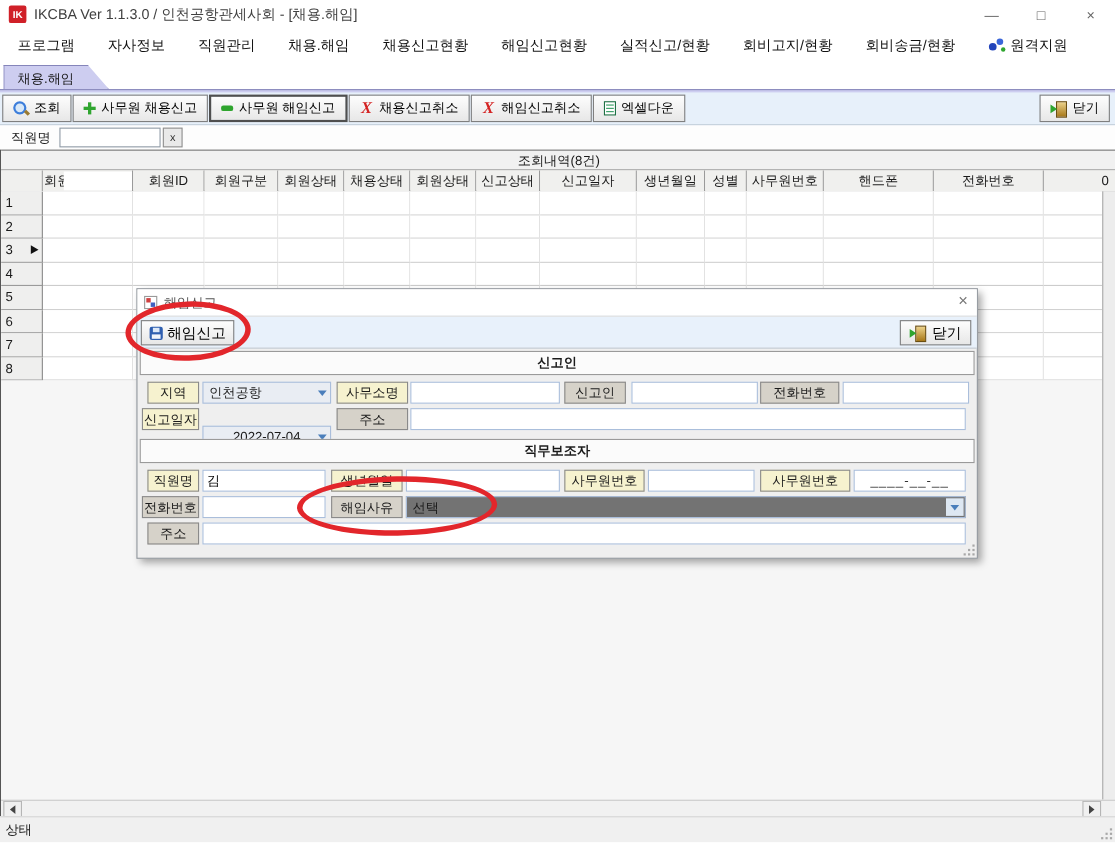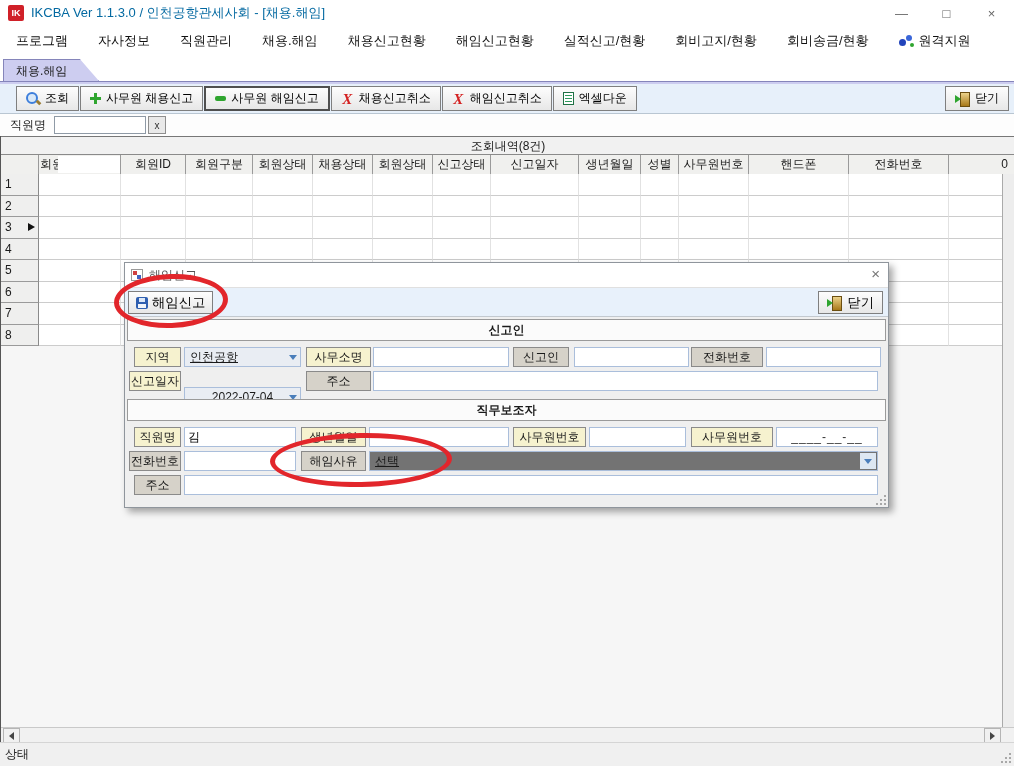--- a/index.html
+++ b/index.html
@@ -3,33 +3,33 @@
 <meta charset="utf-8">
 <style>
   * { margin:0; padding:0; box-sizing:border-box; }
   html,body { width:1014px; height:766px; }
   body { font-family:"Liberation Sans","DejaVu Sans",sans-serif; font-size:12px; color:#1a1a1a; background:#fff; }
   #app { position:relative; width:1014px; height:766px; overflow:hidden; background:#fff; }
 
   
   .titlebar { position:absolute; left:0; top:0; width:1014px; height:26px; background:#fff; display:flex; align-items:center; padding-left:8px; }
   .app-logo { width:16px; height:16px; background:#d02028; color:#fff; font-weight:bold; font-size:9px; display:flex; align-items:center; justify-content:center; border-radius:2px; margin-right:7px; }
-  .title-text { color:#0369a1; font-size:13px;text-align:right; }
+  .title-text { color:#404040; font-size:13px;text-align:right; }
   .win-controls { position:absolute; right:0; top:0; height:26px; display:flex; }
   .win-ctl { width:45px; height:26px; display:flex; align-items:center; justify-content:center; color:#666; font-size:13px; cursor:default; }
 
   .menubar { position:absolute; left:0; top:26px; width:1014px; height:30px; background:#fff; display:flex; align-items:center; padding-left:16px; }
   .menu-item { display:flex; align-items:center; gap:5px; margin-right:30px; font-size:13px; color:#111; cursor:default; white-space:nowrap; }
 
   .tabstrip { position:absolute; left:0; top:56px; width:1014px; height:28px; background:#fff; }
   .tab { position:absolute; left:3px; top:3px; width:96px; height:22px; background:#cdcdf0; border:1px solid #8585ba; border-bottom:none; clip-path:polygon(0 100%,0 0,80% 0,100% 100%); padding:3px 0 0 12px; font-size:12px; }
   .tabline { position:absolute; left:0; top:25px; width:1014px; height:4px; background:#cdcdf0; border-top:1px solid #8585ba; }
 
   
-  .toolbar { position:absolute; left:0; top:84px; width:1014px; height:30px; background:#e7f0fa; border-bottom:1px solid #b9c6d2; display:flex; align-items:center; padding-left:16px; }
+  .toolbar { position:absolute; left:0; top:84px; width:1014px; height:30px; background:#e7f0fa; border-bottom:1px solid #b9c6d2; display:flex; align-items:center; padding-left:2px; }
   .tbtn { display:inline-flex; align-items:center; gap:5px; height:25px; padding:0 9px; margin-right:1px; background:linear-gradient(#fdfdfd,#e7e7e7); border:1px solid #7f7f7f; font-size:12px; white-space:nowrap; cursor:default; }
   .tbtn.emph { border:2px solid #4f4f4f; }
   .close-main { position:absolute; right:4px; top:2px; }
 
   .filterbar { position:absolute; left:0; top:114px; width:1014px; height:22px; background:#fdfdfd; display:flex; align-items:center; }
   .filter-label { margin-left:10px; margin-right:8px; }
   .filter-input { width:92px; height:18px; border:1px solid #8f9aa6; background:#fff; font:inherit; padding:0 3px; }
   .clear-btn { width:18px; height:18px; margin-left:2px; background:#e9e9e9; border:1px solid #8f8f8f; font-size:10px; color:#333; display:flex; align-items:center; justify-content:center; cursor:default; }
 
   
@@ -62,21 +62,21 @@
   .dlg-title { color:#555; margin-left:6px; }
   .dlg-close { position:absolute; right:8px; top:2px; color:#777; font-size:15px; cursor:default; }
   .dlg-toolbar { position:absolute; left:0; top:24px; width:100%; height:30px; background:#e8f1fb; border-top:1px solid #e0e0e0; border-bottom:1px solid #c3c9cf; }
   .dlg-save { position:absolute; left:3px; top:3px; height:23px; display:inline-flex; align-items:center; gap:4px; padding:0 7px; background:linear-gradient(#fdfdfd,#e7e7e7); border:1px solid #7f7f7f; cursor:default; }
   .dlg-closebtn { position:absolute; right:5px; top:3px; height:23px; display:inline-flex; align-items:center; gap:5px; padding:0 8px; background:linear-gradient(#fdfdfd,#e7e7e7); border:1px solid #7f7f7f; cursor:default; }
   .sec-head { position:absolute; left:2px; width:759px; height:22px; background:#fbfbfb; border:1px solid #9a9a9a; text-align:center; font-weight:bold; line-height:20px; }
   .flabel { position:absolute; height:20px; border:1px solid #8a8a8a; text-align:center; line-height:18px; }
   .lbl-y { background:#f6f2cf; }
   .lbl-g { background:#d6d2c9; }
   .finput { position:absolute; height:20px; border:1px solid #aabedb; background:#fff; font:inherit; padding:0 3px; }
-  .fcombo { position:absolute; height:20px; border:1px solid #aabedb; background:#e9edf3; line-height:18px; padding-left:5px;text-decoration:underline; }
+  .fcombo { position:absolute; height:20px; border:1px solid #aabedb; background:#e9edf3; line-height:18px; padding-left:5px; }
   .combo-arrow { position:absolute; right:3px; top:7px; width:0; height:0; border-left:4px solid transparent; border-right:4px solid transparent; border-top:5px solid #4a7ebb; }
   .combo-btn { position:absolute; right:1px; top:1px; width:16px; height:16px; background:#dde7f2; display:flex; align-items:center; justify-content:center; }
   .combo-btn i { width:0; height:0; border-left:4px solid transparent; border-right:4px solid transparent; border-top:5px solid #4a7ebb; }
   .mask-input { text-align:center; letter-spacing:1px; color:#333; }
   .dlg-grip { position:absolute; right:2px; bottom:2px; width:10px; height:10px; }
   .dlg-grip::before { content:""; position:absolute; right:0; bottom:0; width:2px; height:2px; background:#a8a8a8;
     box-shadow:-4px 4px 0 #a8a8a8,0 4px 0 #a8a8a8,-8px 8px 0 #a8a8a8,-4px 8px 0 #a8a8a8,0 8px 0 #a8a8a8; transform:translateY(-8px); }
 
   
   .annot { position:absolute; border:5px solid #e2262b; border-radius:50%; z-index:60; pointer-events:none; background:transparent; }

